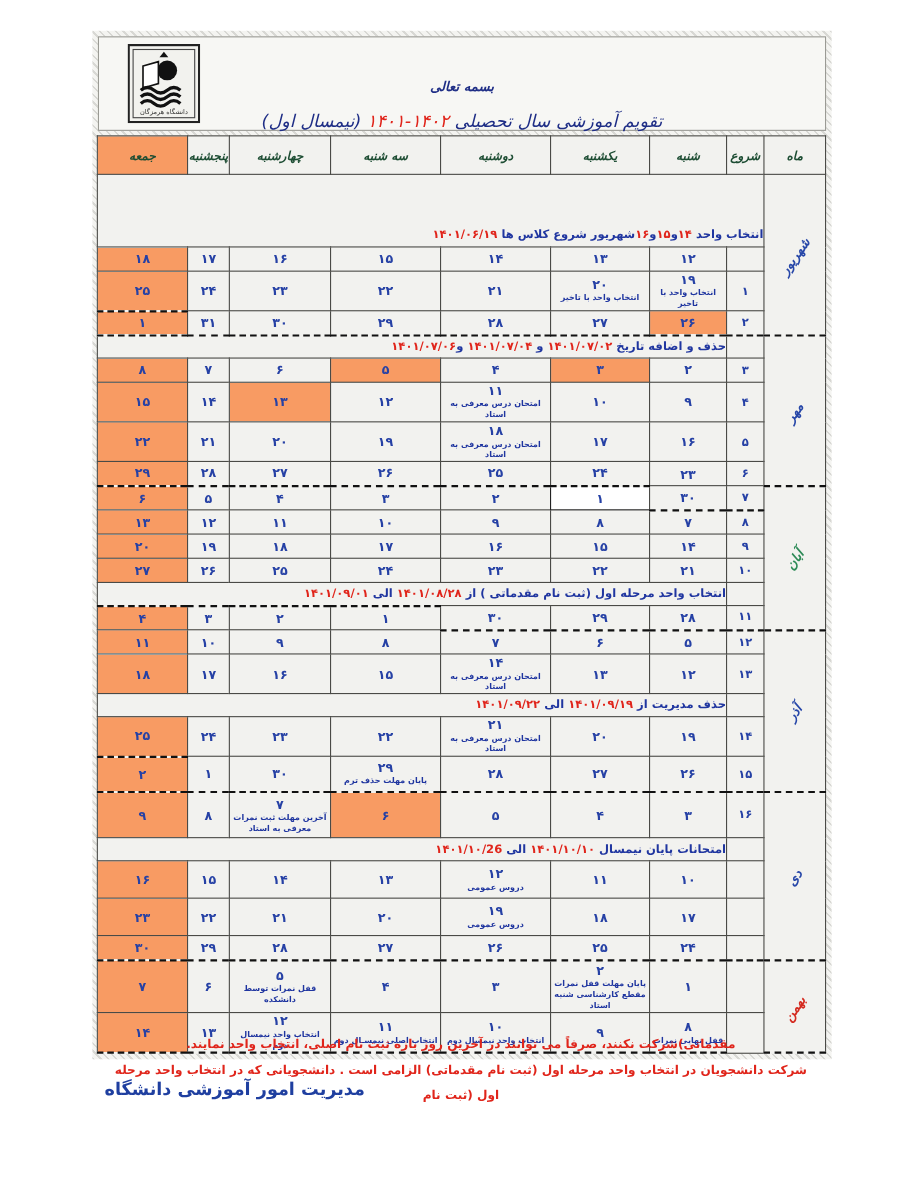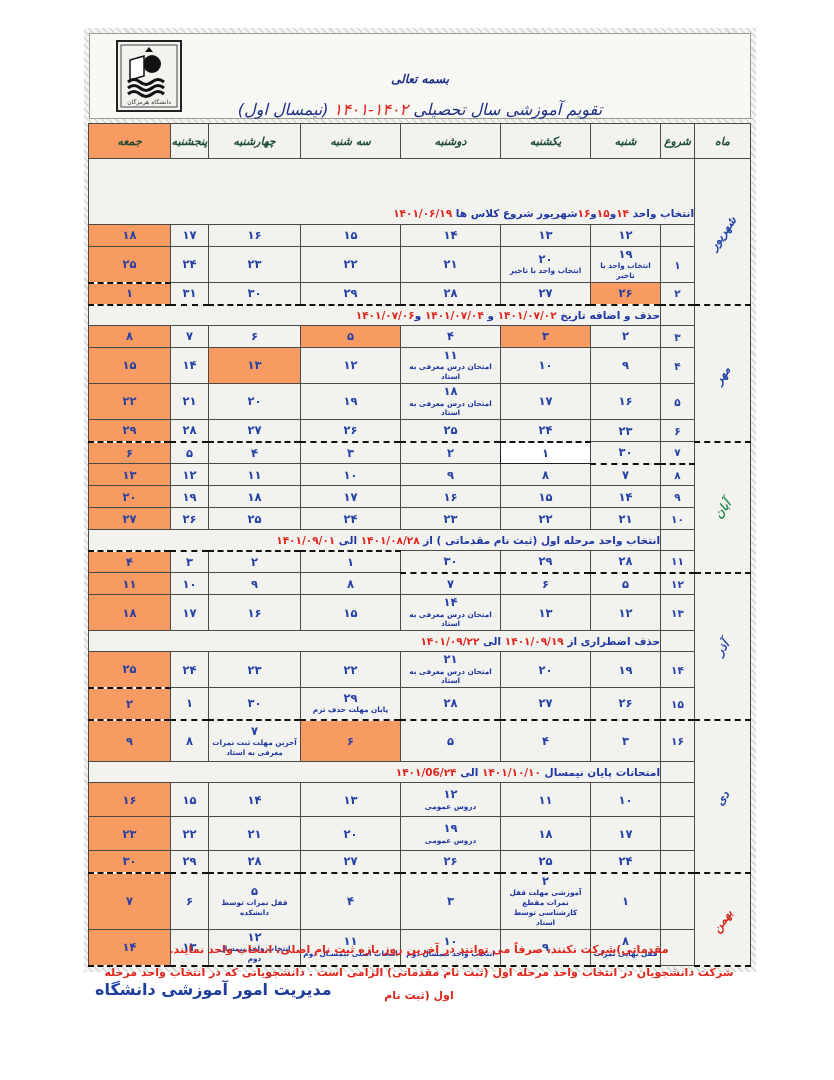--- a/index.html
+++ b/index.html
@@ -444,21 +444,21 @@
             </td>
             <td class="day">
               <div class="num">۱۷</div>
             </td>
             <td class="day orange">
               <div class="num">۱۸</div>
             </td>
           </tr>
           <tr style="height: 21px;">
             <td class="week-cell"></td>
-            <td class="section-cell" colspan="7"><span class="seg-blue">حذف اضطراری از </span><span class="seg-red">۱۴۰۱/۰۹/۱۹</span><span class="seg-blue"> الی </span><span class="seg-red">۱۴۰۱/۰۹/۲۲</span></td>
+            <td class="section-cell" colspan="7"><span class="seg-blue">حذف مدیریت از </span><span class="seg-red">۱۴۰۱/۰۹/۱۹</span><span class="seg-blue"> الی </span><span class="seg-red">۱۴۰۱/۰۹/۲۲</span></td>
           </tr>
           <tr style="height: 36px;">
             <td class="week-cell">۱۴</td>
             <td class="day">
               <div class="num">۱۹</div>
             </td>
             <td class="day">
               <div class="num">۲۰</div>
             </td>
             <td class="day">
@@ -524,21 +524,21 @@
             </td>
             <td class="day dt">
               <div class="num">۸</div>
             </td>
             <td class="day orange dt">
               <div class="num">۹</div>
             </td>
           </tr>
           <tr style="height: 21px;">
             <td class="week-cell"></td>
-            <td class="section-cell" colspan="7"><span class="seg-blue">امتحانات پایان نیمسال </span><span class="seg-red">۱۴۰۱/۱۰/۱۰</span><span class="seg-blue"> الی </span><span class="seg-red">۱۴۰۱/06/۲۴</span></td>
+            <td class="section-cell" colspan="7"><span class="seg-blue">امتحانات پایان نیمسال </span><span class="seg-red">۱۴۰۱/۱۰/۱۰</span><span class="seg-blue"> الی </span><span class="seg-red">۱۴۰۱/۱۰/26</span></td>
           </tr>
           <tr style="height: 34px;">
             <td class="week-cell"></td>
             <td class="day">
               <div class="num">۱۰</div>
             </td>
             <td class="day">
               <div class="num">۱۱</div>
             </td>
             <td class="day">
@@ -608,21 +608,21 @@
             </td>
           </tr>
           <tr style="height: 48px;">
             <td class="month-cell dt db" rowspan="2"><span class="month-label m-red">بهمن</span></td>
             <td class="week-cell dt"></td>
             <td class="day dt">
               <div class="num">۱</div>
             </td>
             <td class="day dt">
               <div class="num">۲</div>
-              <div class="sub">آموزشی مهلت قفل نمرات مقطع کارشناسی توسط استاد</div>
+              <div class="sub">پایان مهلت قفل نمرات مقطع کارشناسی شنبه استاد</div>
             </td>
             <td class="day dt">
               <div class="num">۳</div>
             </td>
             <td class="day dt">
               <div class="num">۴</div>
             </td>
             <td class="day dt">
               <div class="num">۵</div>
               <div class="sub">قفل نمرات توسط دانشکده</div>

